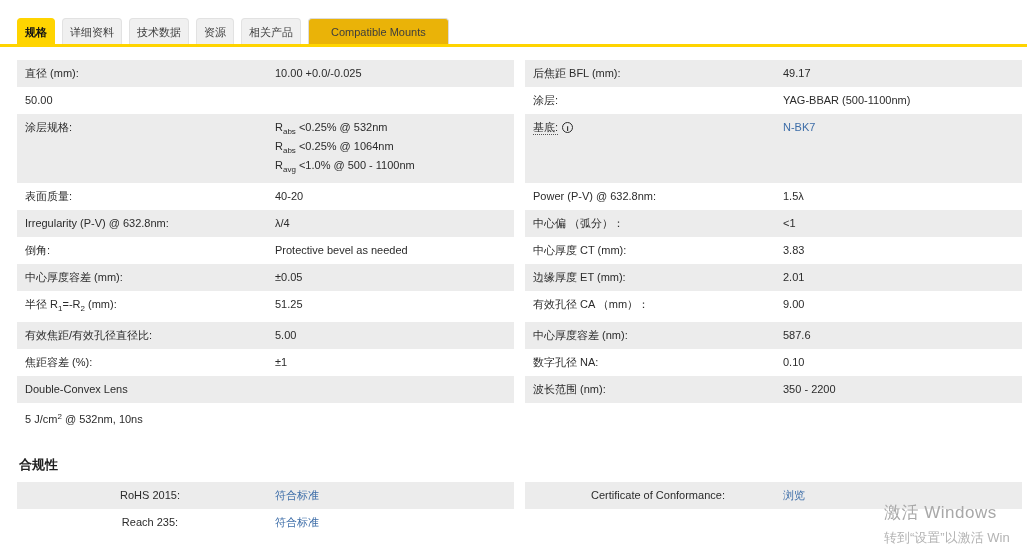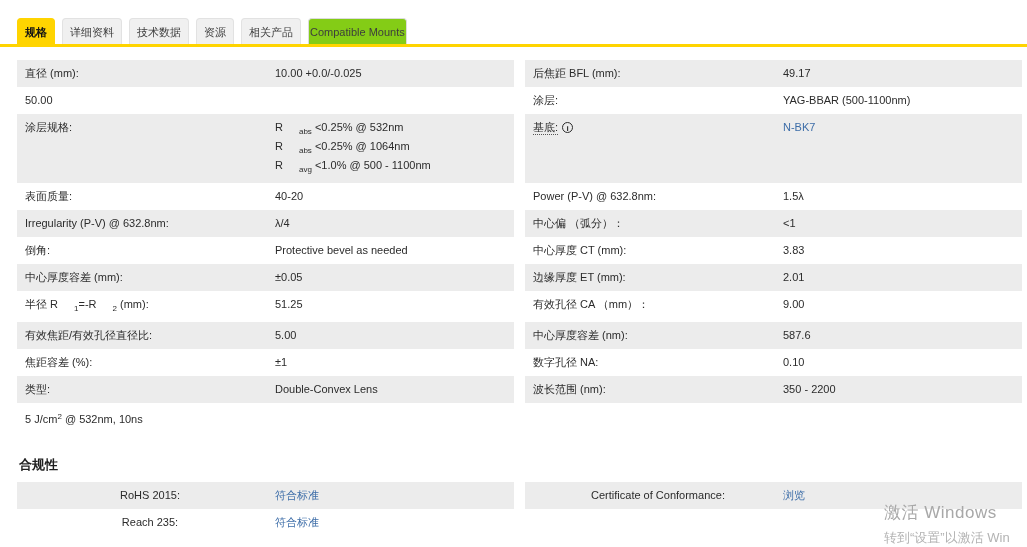--- a/index.html
+++ b/index.html
@@ -18,32 +18,32 @@
   .tab {
     height: 26px; line-height: 26px; padding: 0 7px; margin-right: 7px;
     font-size: 11px; color: #3d3d3d; white-space: nowrap;
     background: #f0f0f0; border: 1px solid #e2e2e2; border-bottom: none;
     border-radius: 4px 4px 0 0; cursor: pointer;
   }
   .tab.active {
     background: var(--yellow, #ffd400); border-color: var(--yellow, #ffd400);
     color: #141414; font-weight: bold;
   }
-  .tab.alt { background: #84cc16; border-color: #dcdcdc; padding: 0 1px; }
+  .tab.alt { background: #eab308; border-color: #dcdcdc; padding: 0 22px; }
   
   .spec-table { margin: 13px 5px 0 17px; }
   .compliance-table { margin: 0 5px 0 17px; text-align: center; }
   .spec-row { display: grid; grid-template-columns: 1fr 1fr; column-gap: 11px; }
   .cell { display: flex; align-items: flex-start; padding: 6px 4px 6px 8px; background: transparent; }
   .spec-row.shaded .cell { background: var(--shade, #ececec); }
   .cell-label { flex: 0 0 250px; font-size: 11px; line-height: 15px; color: #2b2b2b; }
   .cell-value { font-size: 11px; line-height: 15px; color: #2b2b2b; }
   .cell-value.link, .link { color: var(--blue, #3d6da8); cursor: pointer; }
   .label-text.dotted { border-bottom: 1px dotted #555; padding-bottom: 1px; }
-  sub { font-size: 8px; vertical-align: -3px; margin-left: 16px; }
+  sub { font-size: 8px; vertical-align: -3px; }
   sup { font-size: 8px; vertical-align: 4px; }
   .info-icon {
     display: inline-block; width: 11px; height: 11px; margin-left: 4px;
     border: 1px solid #2b2b2b; border-radius: 50%;
     font-size: 8px; line-height: 11px; text-align: center;
     font-weight: bold; font-style: normal; vertical-align: 0px; cursor: pointer;
   }
   
   .compliance-heading {
     margin: 23px 0 8px 19px; font-size: 13px; font-weight: bold; color: #1f1f1f;
@@ -163,21 +163,20 @@
         <span class="cell-label"><span class="label-text">焦距容差 (%):</span></span>
         <span class="cell-value">±1</span>
       </div>
       <div class="cell right">
         <span class="cell-label"><span class="label-text">数字孔径 NA:</span></span>
         <span class="cell-value">0.10</span>
       </div>
     </div>
     <div class="spec-row shaded">
       <div class="cell left">
-        <span class="cell-label"><span class="label-text">类型:</span></span>
         <span class="cell-value">Double-Convex Lens</span>
       </div>
       <div class="cell right">
         <span class="cell-label"><span class="label-text">波长范围 (nm):</span></span>
         <span class="cell-value">350 - 2200</span>
       </div>
     </div>
     <div class="spec-row">
       <div class="cell left">
         <span class="cell-value">5 J/cm<sup>2</sup> @ 532nm, 10ns</span>

